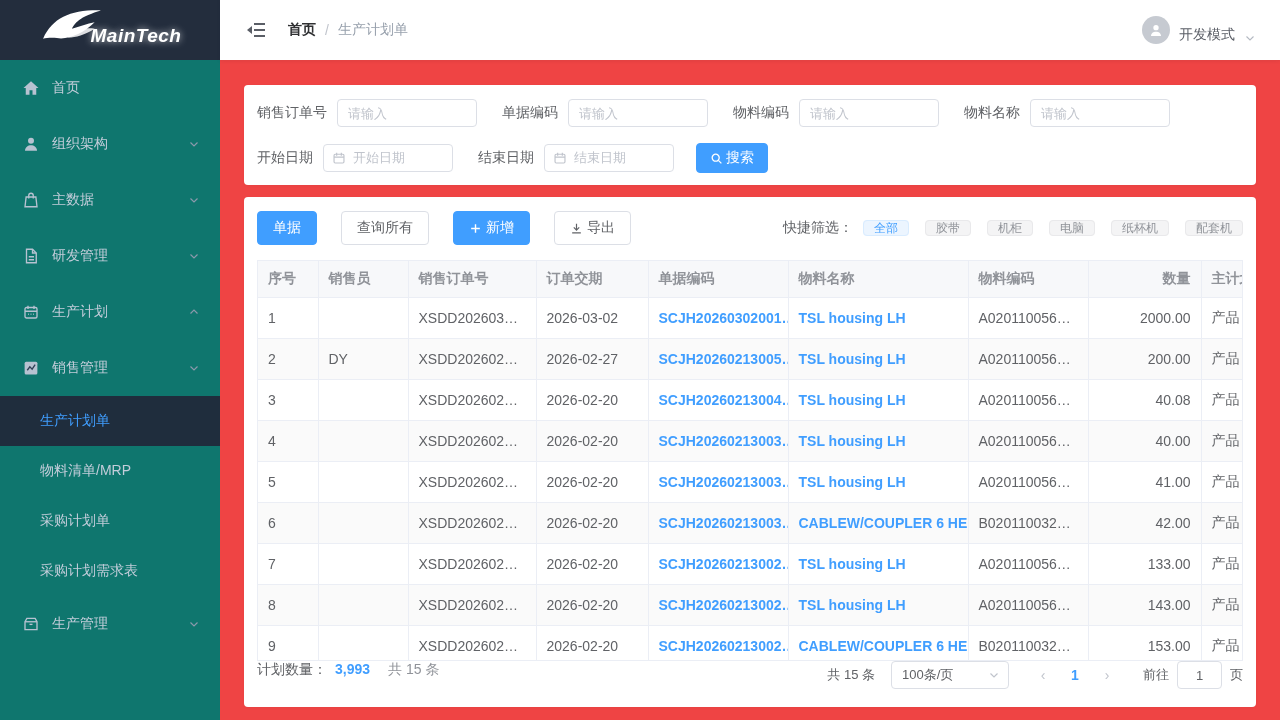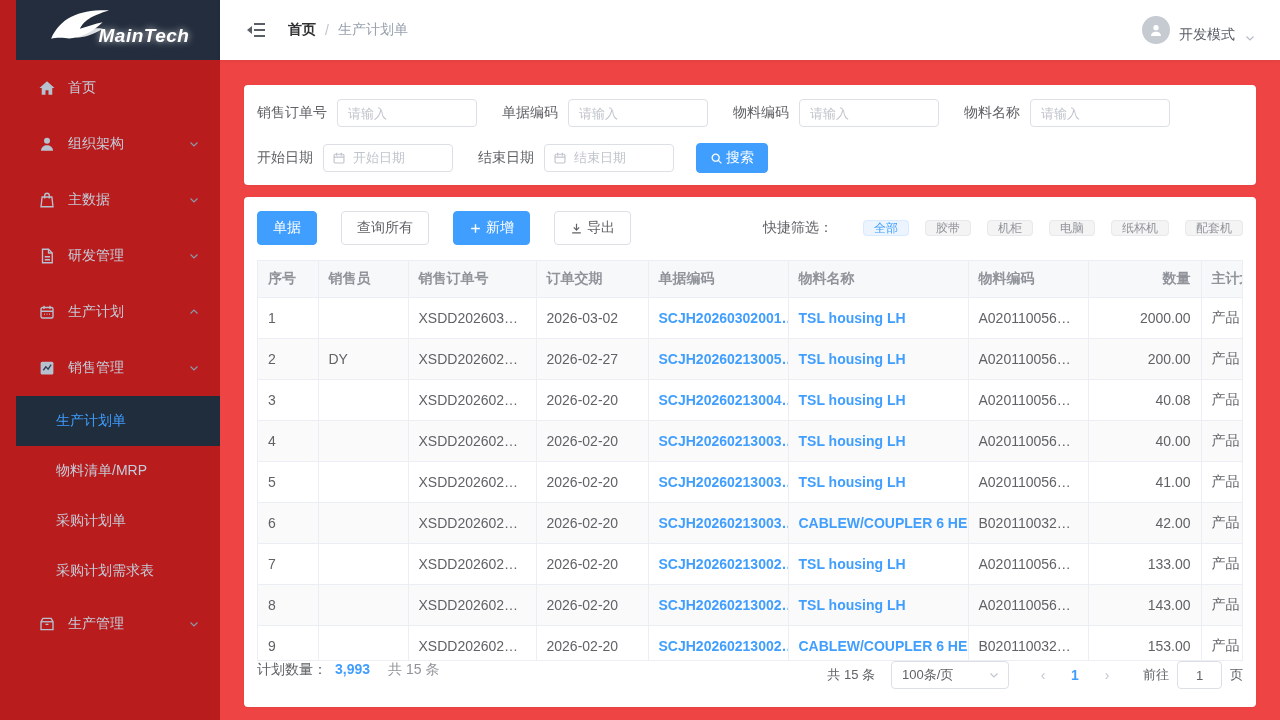--- a/index.html
+++ b/index.html
@@ -1,21 +1,21 @@
 <!DOCTYPE html>
 <html><head>
 <meta charset="utf-8">
 <style>
   * { margin:0; padding:0; box-sizing:border-box; }
   html,body { width:1280px; height:720px; overflow:hidden; }
   body { font-family:"Liberation Sans","DejaVu Sans",sans-serif; background:#f0f2f5; font-size:14px; }
   .app { display:flex; width:1280px; height:720px; }
 
   
-  .sidebar { width:220px; flex-shrink:0; background:#b91c1c; display:flex; flex-direction:column;padding-left:16px; }
+  .sidebar { width:220px; flex-shrink:0; background:#0f766e; display:flex; flex-direction:column; }
   .logo { height:60px; background:#232d3d; display:flex; align-items:center; justify-content:center; position:relative; }
   .logo-bird { width:66px; height:44px; margin-right:-14px; margin-top:-4px; }
   .logo-text { color:#fff; font-style:italic; font-weight:800; font-size:19px; letter-spacing:.5px;
                text-shadow:0 0 7px rgba(255,255,255,.75); margin-top:12px; }
   .menu { flex:1; overflow:hidden; }
   .mi { height:56px; display:flex; align-items:center; padding:0 20px 0 22px; color:#c3cdda; cursor:pointer; }
   .mi-icon { width:18px; height:18px; margin-right:12px; display:flex; align-items:center; color:#b7c2d1; }
   .mi-icon svg { width:18px; height:18px; }
   .mi-label { flex:1; font-size:14px; white-space:nowrap; }
   .mi-chev { width:12px; height:12px; color:#8b99ab; }
@@ -60,21 +60,21 @@
   
   .table-card { height:510px; display:flex; flex-direction:column; }
   .toolbar { display:flex; align-items:center; padding:14px 13px 15px 13px; }
   .btn { height:32px; border-radius:4px; font-size:14px; padding:16px 15px; cursor:pointer; font-family:inherit;
          display:flex; align-items:center; gap:4px; }
   .btn + .btn { margin-left:24px; }
   .btn-primary { background:#409eff; border:1px solid #409eff; color:#fff; }
   .btn-default { background:#fff; border:1px solid #dcdfe6; color:#606266; }
   .btn svg { width:13px; height:13px; }
   .quick { margin-left:auto; display:flex; align-items:center; }
-  .quick-label { font-size:14px; color:#606266; margin-right:30px; }
+  .quick-label { font-size:14px; color:#606266; margin-right:10px; }
   .chip { height:24px; line-height:22px; padding:0 10px; margin-left:16px; font-size:12px; border-radius:4px;
           background:#f4f4f5; border:1px solid #e9e9eb; color:#909399; cursor:pointer; white-space:nowrap; }
   .chip:first-of-type { margin-left:0; }
   .chip.active { background:#ecf5ff; border-color:#d9ecff; color:#409eff; }
 
   .table-wrap { margin:0 13px; height:403px; overflow:hidden; border:1px solid #ebeef5; }
   table { border-collapse:collapse; table-layout:fixed; width:1063px; }
   th { height:36px; background:#f7f8fa; color:#909399; font-weight:700; font-size:14px; text-align:left;
        padding:0 10px; border-right:1px solid #ebeef5; border-bottom:1px solid #ebeef5; white-space:nowrap; overflow:hidden; }
   td { height:41px; font-size:14px; color:#606266; padding:0 10px; border-right:1px solid #ebeef5;

